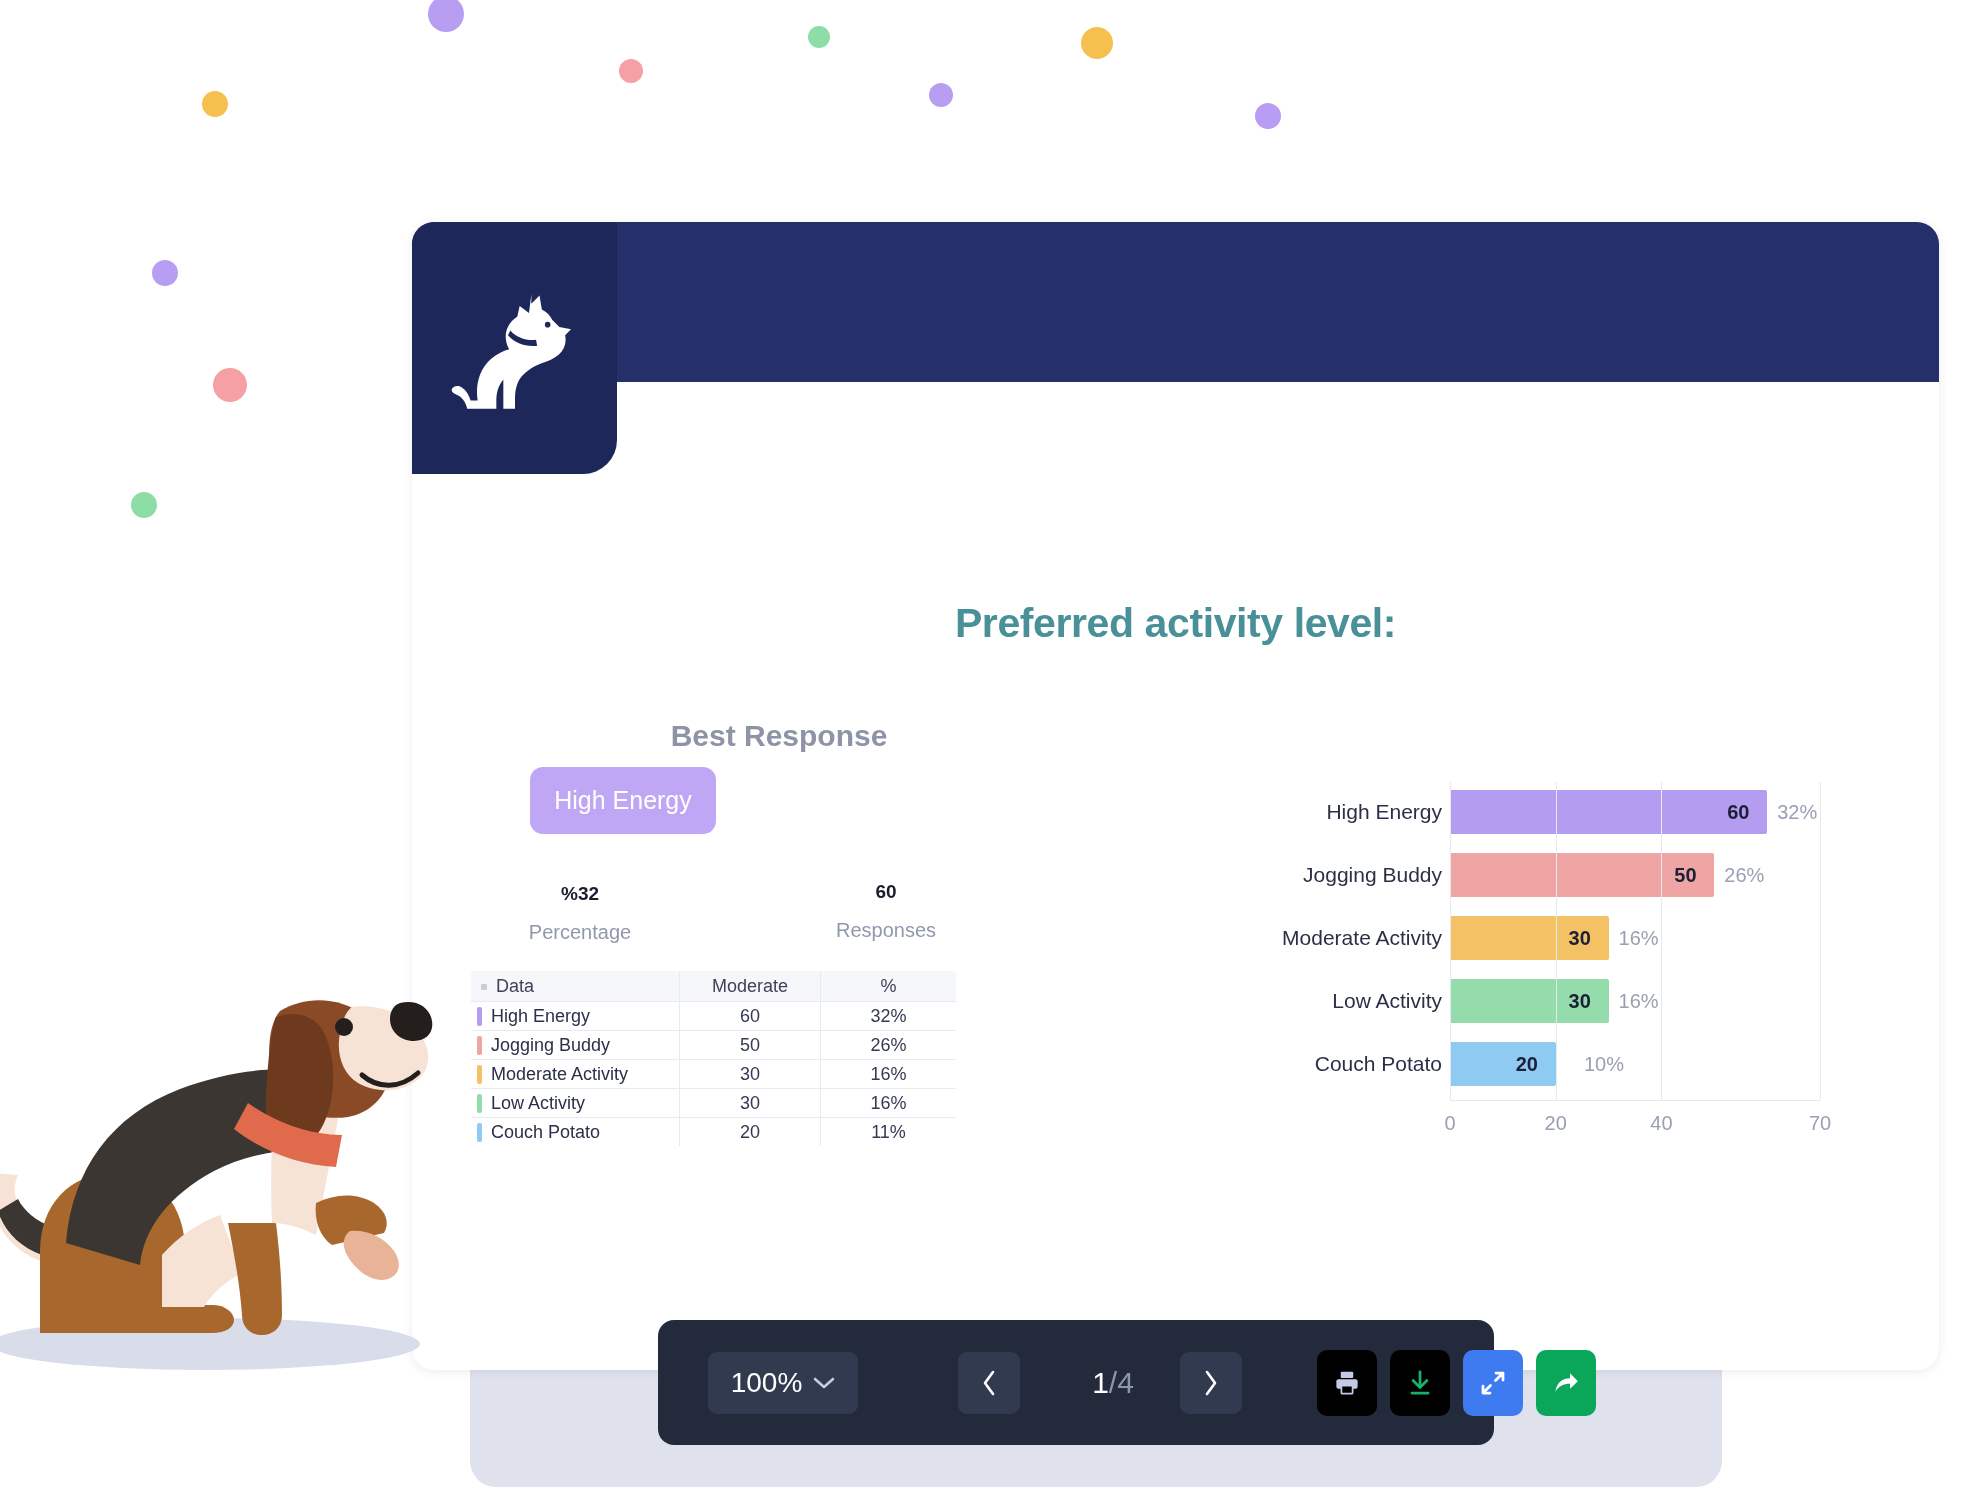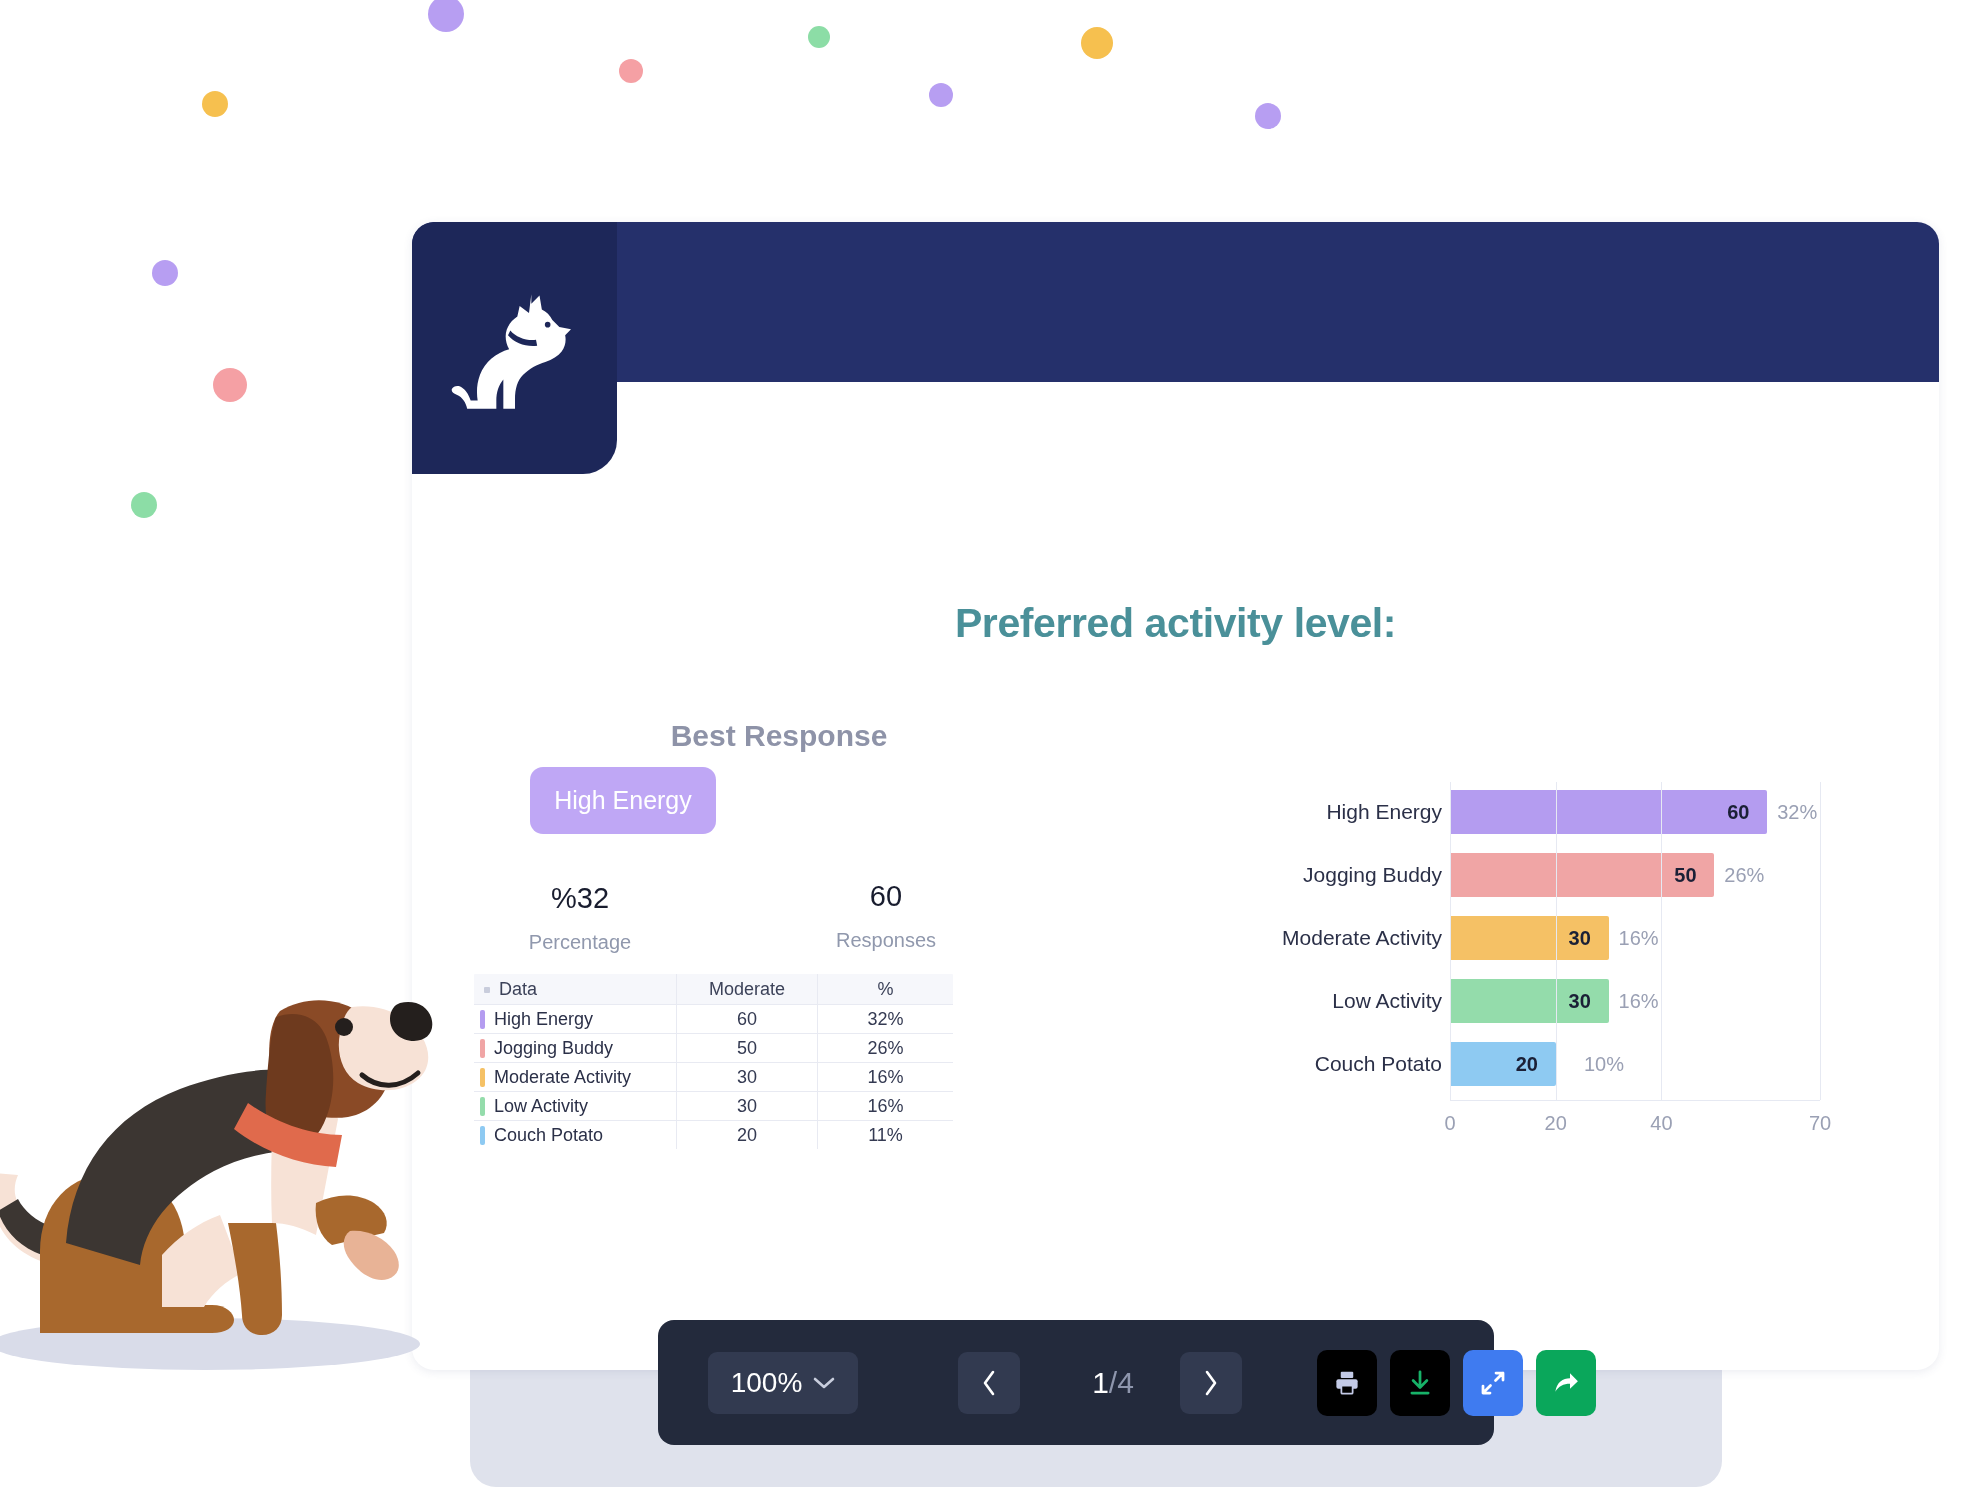--- a/index.html
+++ b/index.html
@@ -139,41 +139,41 @@
     justify-content: center;
   }
 
   .stat {
     position: absolute;
     text-align: center;
     width: 220px;
   }
   .stat .value {
     color: #181c2e;
-    font-size: 29px;
-    font-weight: normal;
+    font-size: 19px;
+    font-weight: bold;
     line-height: 1;
   }
   .stat .label {
     color: #9098ad;
     font-size: 20px;
     margin-top: 18px;
     display: block;
   }
   #stat-percentage { left: 58px; top: 502px; }
   #stat-responses  { left: 364px; top: 500px; }
 
   
   #data-table {
     position: absolute;
     left: 58px;
     top: 588px;
     width: 487px;
     border-collapse: collapse;
-    border: 4px solid #84cc16;
+    border: 1px solid #84cc16;
     border-radius: 5px;
     overflow: hidden;
     font-size: 18px;
     background: #ffffff;
   }
   #data-table th, #data-table td {
     border: 1px solid #e8eaf2;
     height: 28px;
     padding: 0;
     font-weight: normal;

